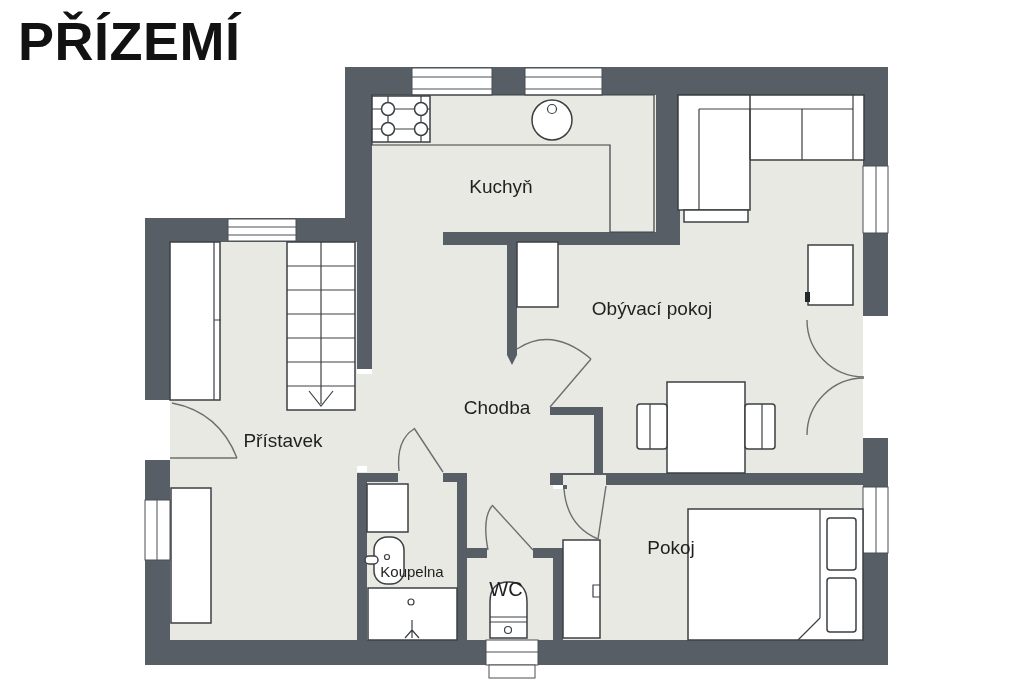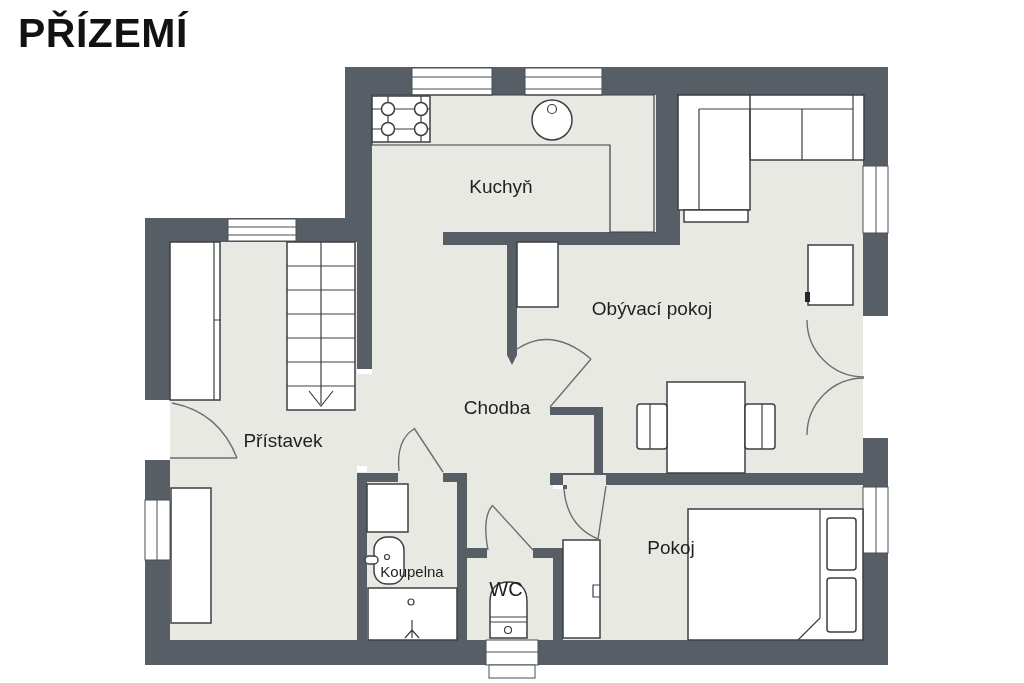--- a/index.html
+++ b/index.html
@@ -1,18 +1,18 @@
 <!DOCTYPE html>
 <html style="--wall: #575E66; --floor: #E9E9E3; --line: #3C4043; --arc: #6E6E6E; --bg: #FFFFFF; --title: #121212; --label: #1F1F1F;"><head>
 <meta charset="utf-8">
 <style>
   html,body{margin:0;padding:0;background:#fff;}
   #stage{position:relative;width:1024px;height:683px;background:var(--bg,#fff);overflow:hidden;
          font-family:"Liberation Sans",sans-serif;}
-  #plan-title{position:absolute;top:10px;left:18px;font-size:41px;font-weight:800;
+  #plan-title{position:absolute;top:10px;left:18px;font-size:54px;font-weight:800;
               letter-spacing:.5px;color:var(--title,#111);}
   svg{position:absolute;top:0;left:0;}
   .floor{fill:var(--floor,#E9E9E3);}
   .wall{fill:var(--wall,#575E66);}
   .furn{fill:#fff;stroke:var(--line,#3C4043);stroke-width:1.5;}
   .thin{fill:none;stroke:var(--line,#3C4043);stroke-width:1.2;}
   .win{fill:#fff;stroke:#4a4f54;stroke-width:1;}
   .winline{fill:none;stroke:#4a4f54;stroke-width:1;}
   .gapw{fill:#fff;}
   .arc{fill:none;stroke:var(--arc,#6E6E6E);stroke-width:1.4;}

